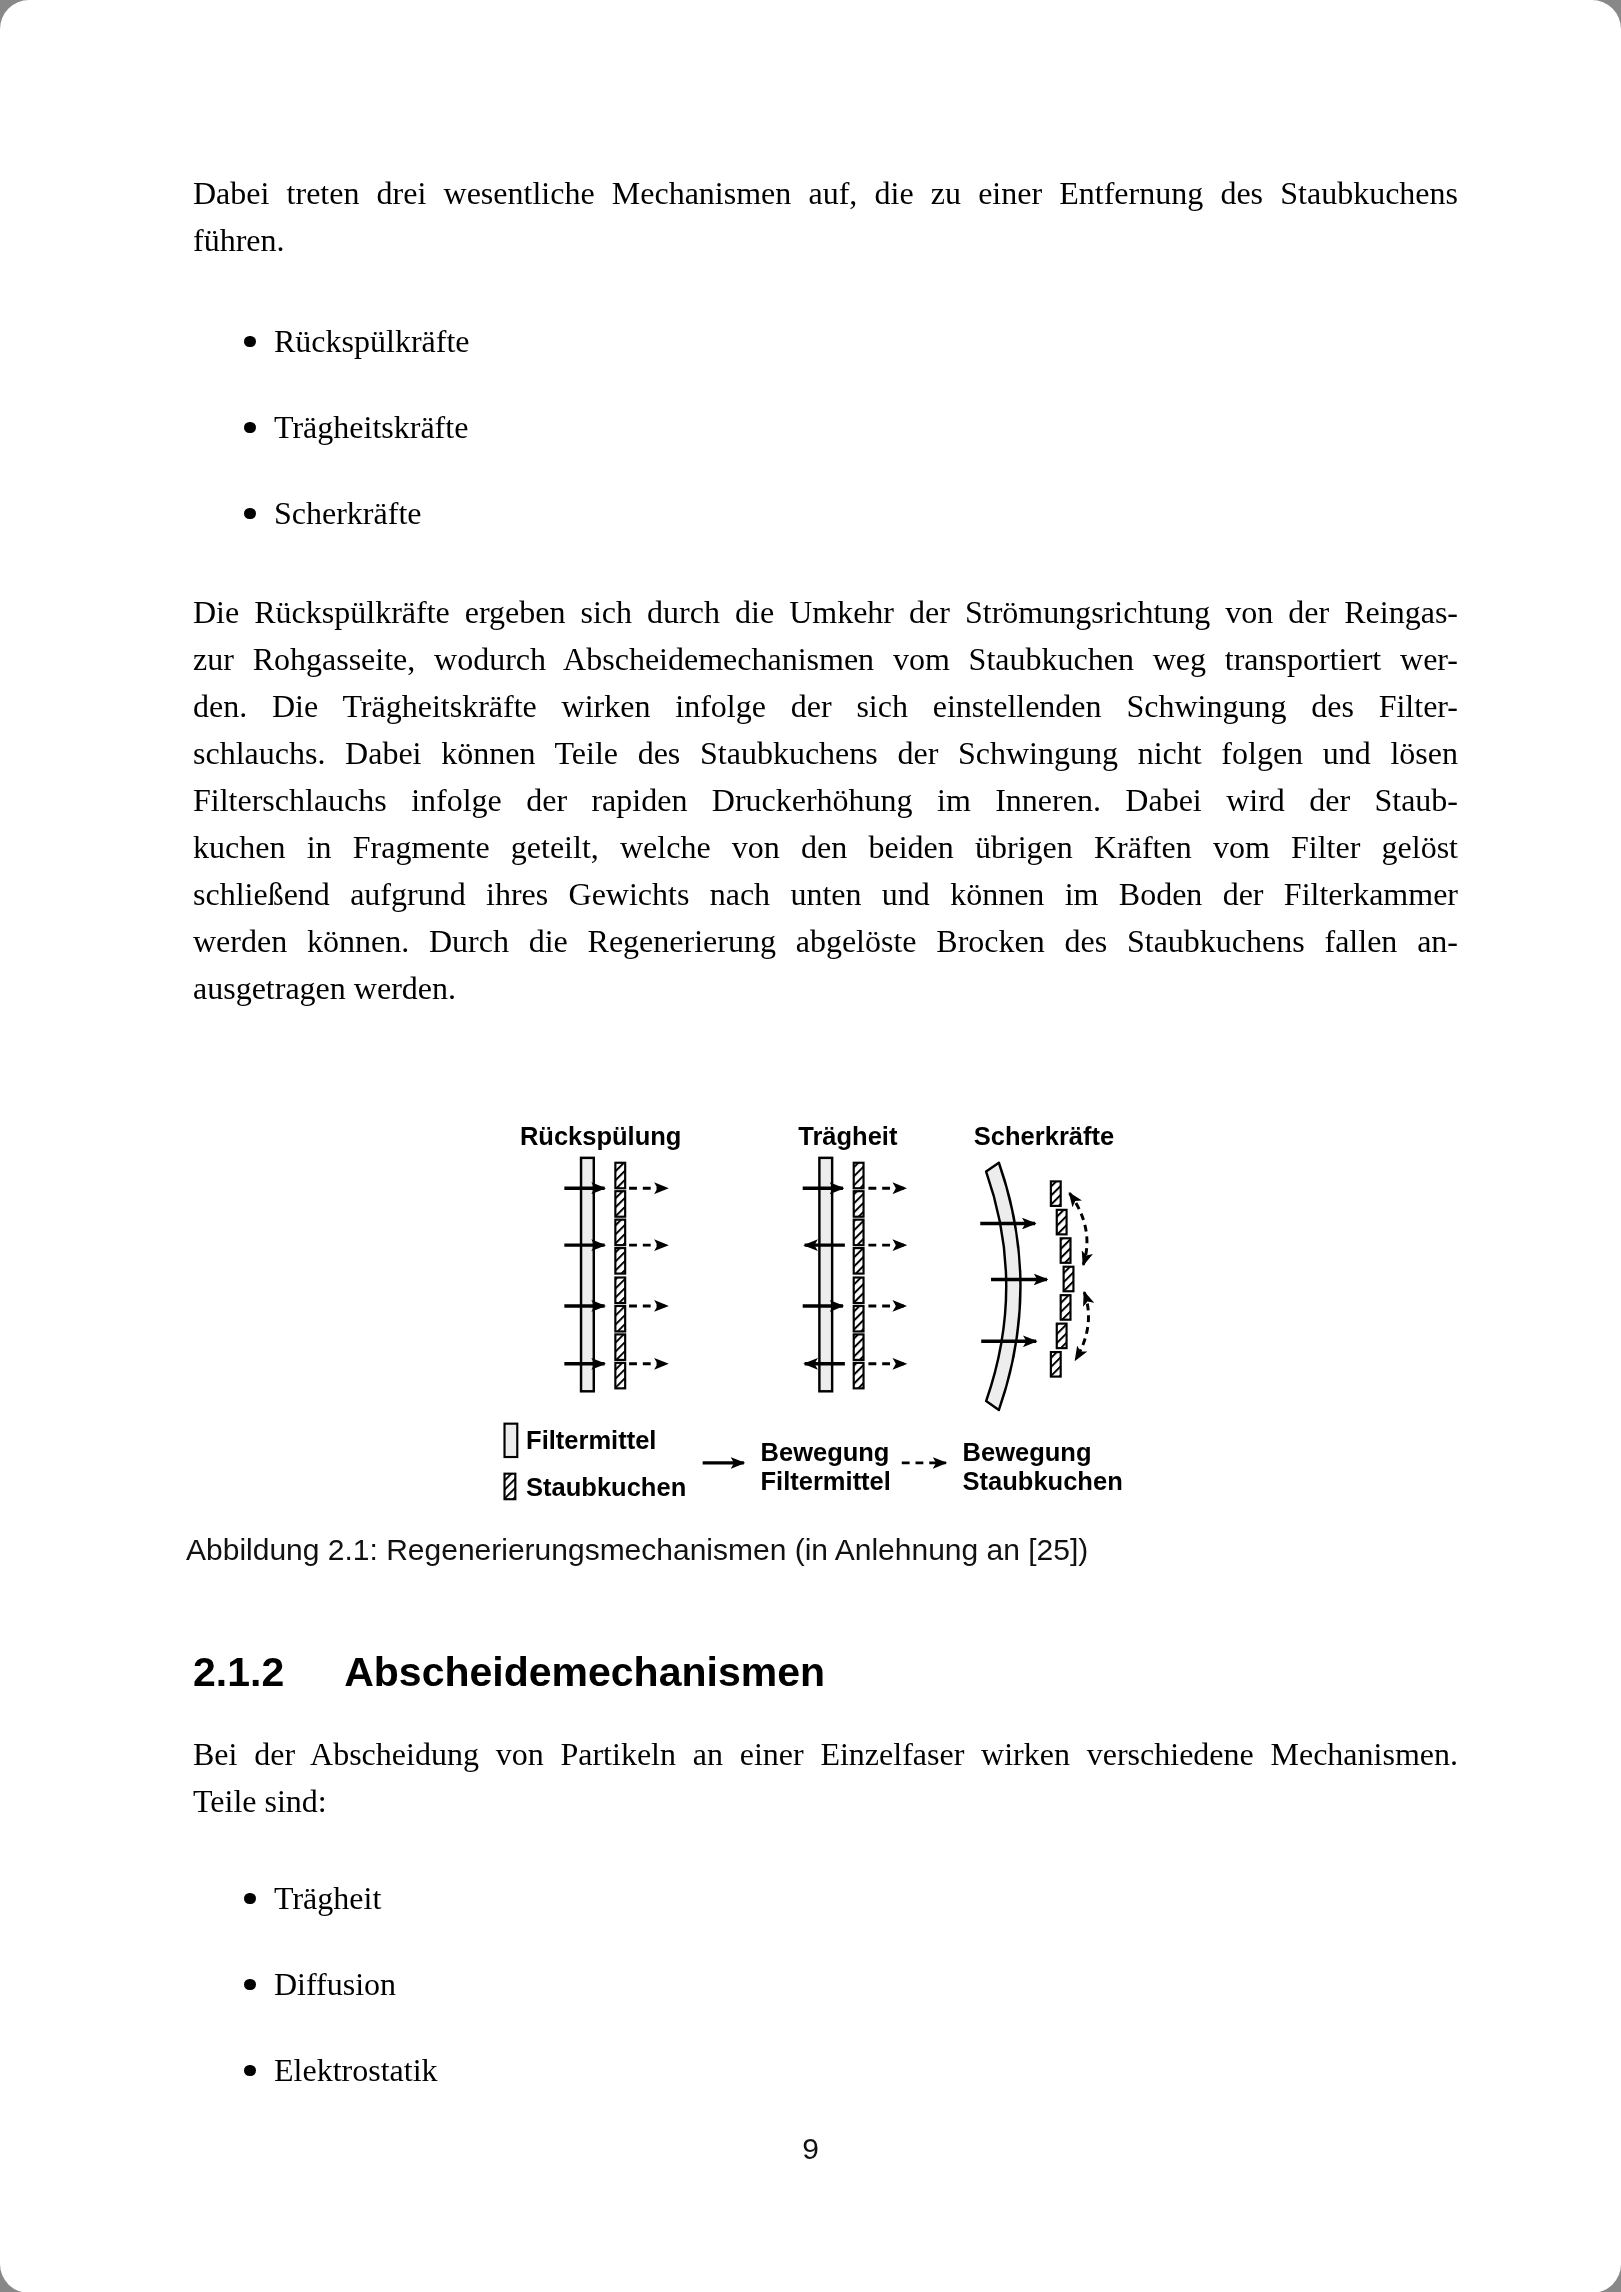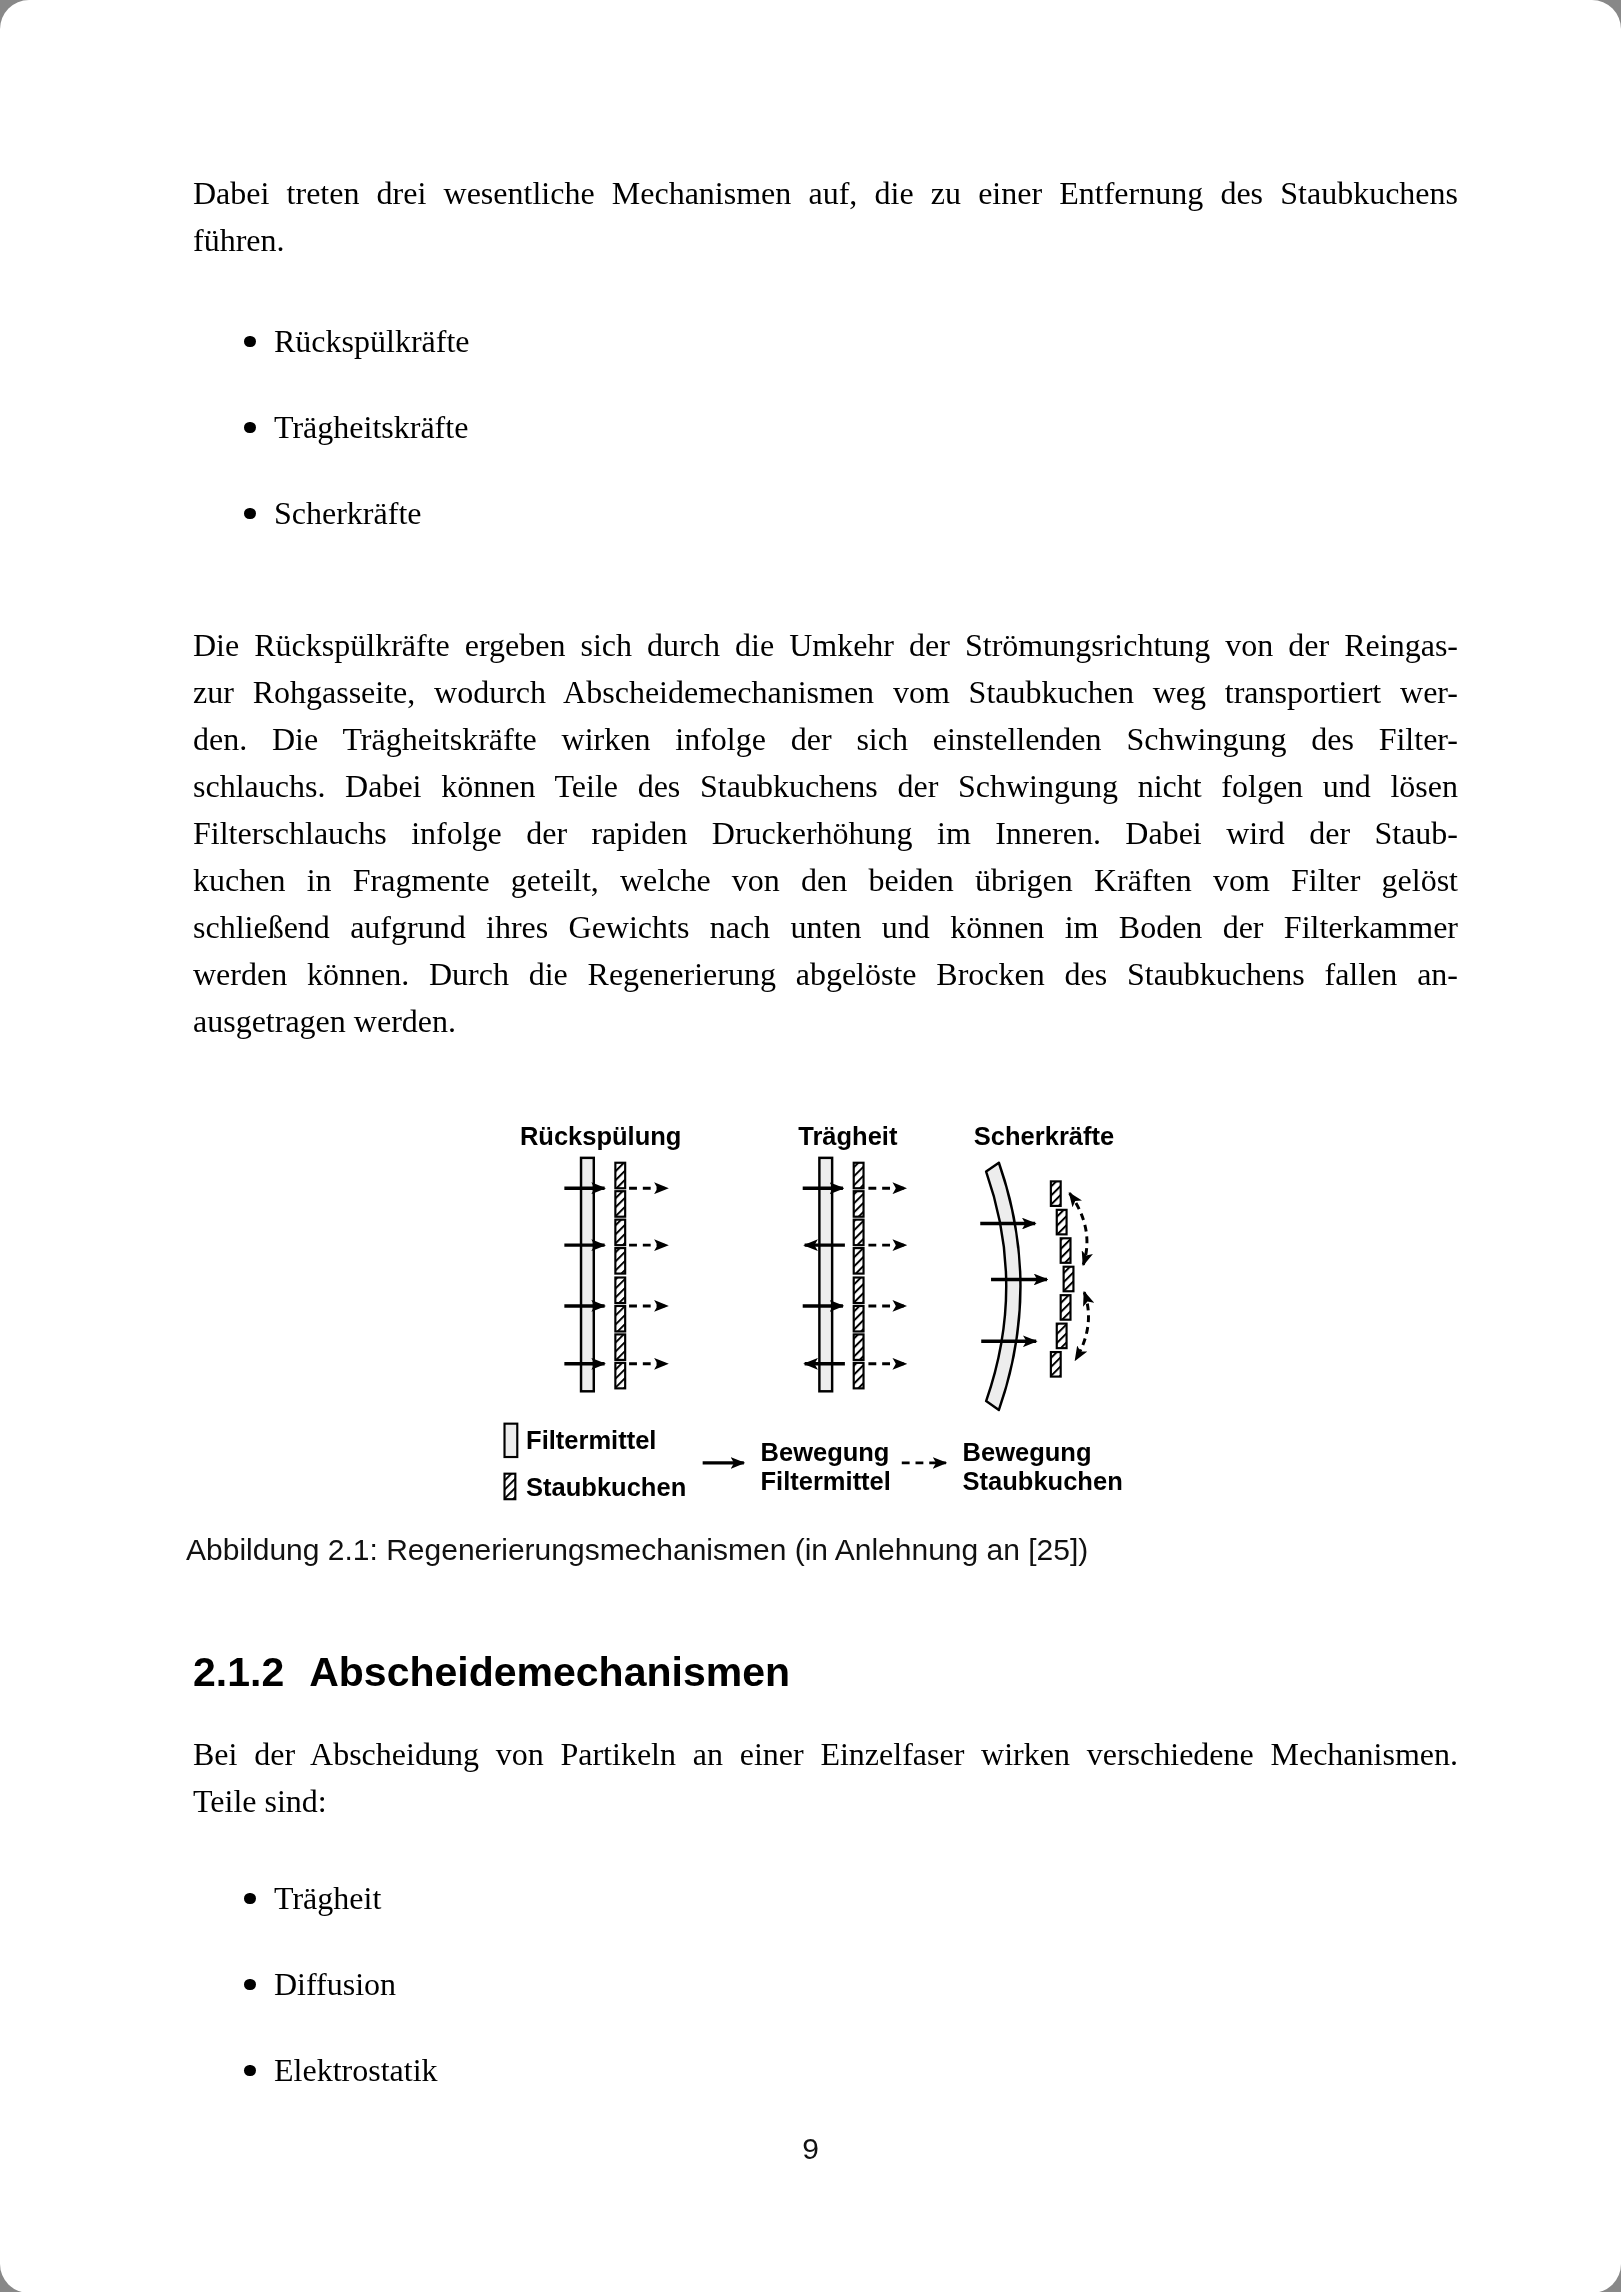--- a/index.html
+++ b/index.html
@@ -30,21 +30,21 @@
   .caption{
     position:absolute;left:186px;top:1526px;width:1265px;
     font-family:"Liberation Sans","DejaVu Sans",sans-serif;
     font-size:30px;line-height:47px;color:#111;
   }
   .heading{
     position:absolute;left:193px;top:1649px;width:1265px;
     font-family:"Liberation Sans","DejaVu Sans",sans-serif;
     font-weight:bold;font-size:41px;line-height:47px;color:#000;
   }
-  .heading .num{display:inline-block;margin-right:25px;}
+  .heading .num{display:inline-block;margin-right:60px;}
   .pagenum{
     position:absolute;left:0;top:2125px;width:1621px;
     text-align:center;
     font-family:"Liberation Sans","DejaVu Sans",sans-serif;
     font-size:30px;line-height:47px;color:#111;
   }
   svg text{
     font-family:"Liberation Sans","DejaVu Sans",sans-serif;
     fill:#000;
   }
@@ -69,21 +69,21 @@
     <div class="li">
       <span class="dot"></span>
       <span>Trägheitskräfte</span>
     </div>
     <div class="li">
       <span class="dot"></span>
       <span>Scherkräfte</span>
     </div>
   </div>
 
-  <div class="body-text" style="top:622px;">
+  <div class="body-text" style="top:589px;">
     <div class="jline">Die Rückspülkräfte ergeben sich durch die Umkehr der Strömungsrichtung von der Reingas-</div>
     <div class="jline">zur Rohgasseite, wodurch Abscheidemechanismen vom Staubkuchen weg transportiert wer-</div>
     <div class="jline">den. Die Trägheitskräfte wirken infolge der sich einstellenden Schwingung des Filter-</div>
     <div class="jline">schlauchs. Dabei können Teile des Staubkuchens der Schwingung nicht folgen und lösen</div>
     <div class="jline">Filterschlauchs infolge der rapiden Druckerhöhung im Inneren. Dabei wird der Staub-</div>
     <div class="jline">kuchen in Fragmente geteilt, welche von den beiden übrigen Kräften vom Filter gelöst</div>
     <div class="jline">schließend aufgrund ihres Gewichts nach unten und können im Boden der Filterkammer</div>
     <div class="jline">werden können. Durch die Regenerierung abgelöste Brocken des Staubkuchens fallen an-</div>
     <div class="lline">ausgetragen werden.</div>
   </div>

